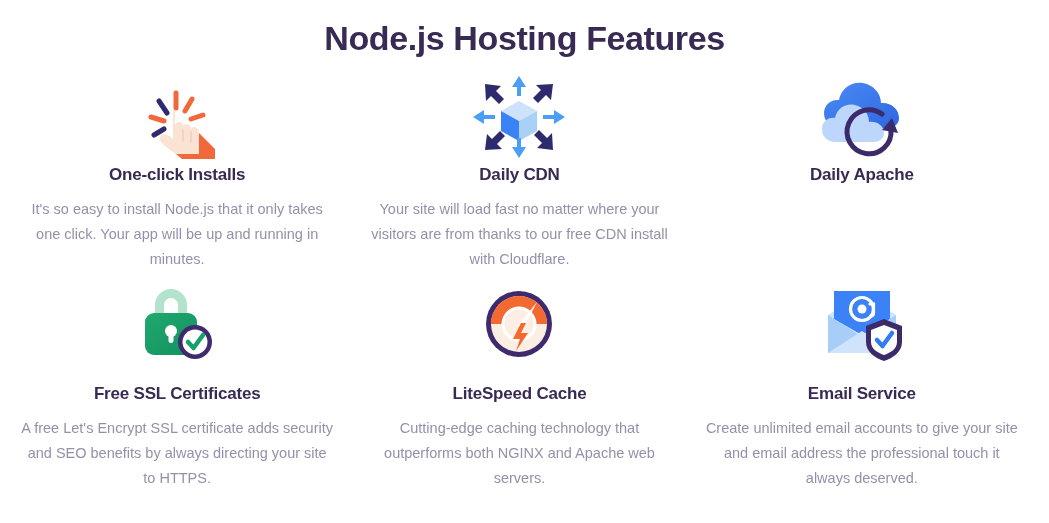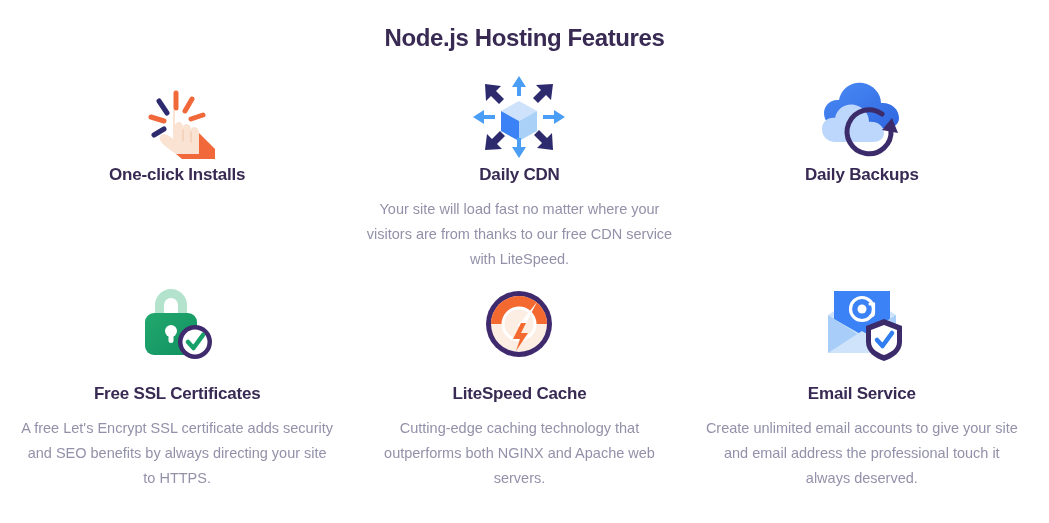--- a/index.html
+++ b/index.html
@@ -14,21 +14,21 @@
 
   .page {
     width: 1049px;
     height: 523px;
     position: relative;
     background: #ffffff;
   }
 
   .page-title {
     text-align: center;
-    font-size: 24px;
+    font-size: 34px;
     font-weight: bold;
     color: #382a53;
     letter-spacing: -0.4px;
     padding-top: 18px;
     line-height: 40px;
   }
 
   .features-grid {
     display: grid;
     grid-template-columns: repeat(3, 1fr);
@@ -96,20 +96,21 @@
           </g>
           <path d="M44 38 L44 64 C40 60 33 56 31 62 C29 67 40 74 47 79 L70 79 L70 58 C70 52 64 50 62 54 C62 49 55 47 54 52 C54 47 48 45 46 50 L46 38 C46 33 44 33 44 38 Z" fill="#fbe3d3"></path>
           <path d="M47 79 L70 79 L70 58 L86 74 L86 84 L53 84 Z" fill="#f1693a"></path>
           <g stroke="#f1d0b8" stroke-width="1.6" stroke-linecap="round">
             <line x1="54" y1="55" x2="54" y2="66"></line>
             <line x1="62" y1="57" x2="62" y2="67"></line>
           </g>
         </svg>
       </div>
       <div class="feature-title">One-click Installs</div>
+      <div class="feature-desc">It's so easy to install Node.js that it only takes one click. Your app will be up and running in minutes.</div>
     </div>
 
     <div class="feature-card">
       <div class="feature-icon">
         <svg width="96" height="86" viewBox="0 0 96 86">
 
           <polygon points="48,27 66,37 48,47 30,37" fill="#cfe2fb"></polygon>
           <polygon points="30,37 48,47 48,67 30,57" fill="#3b82f6"></polygon>
           <polygon points="66,37 48,47 48,67 66,57" fill="#a9d0f7"></polygon>
 
@@ -122,41 +123,41 @@
 
           <g fill="#2d2a6e">
             <path d="M14 10 L30 12 L25 17 L33 25 L28 30 L20 22 L15 27 Z"></path>
             <path d="M82 10 L80 26 L75 21 L67 29 L62 24 L70 16 L65 11 Z"></path>
             <path d="M14 76 L16 60 L21 65 L29 57 L34 62 L26 70 L31 75 Z"></path>
             <path d="M82 76 L66 74 L71 69 L63 61 L68 56 L76 64 L81 59 Z"></path>
           </g>
         </svg>
       </div>
       <div class="feature-title">Daily CDN</div>
-      <div class="feature-desc">Your site will load fast no matter where your visitors are from thanks to our free CDN service with LiteSpeed.</div>
+      <div class="feature-desc">Your site will load fast no matter where your visitors are from thanks to our free CDN install with Cloudflare.</div>
     </div>
 
     <div class="feature-card">
       <div class="feature-icon">
         <svg width="96" height="82" viewBox="0 0 96 82">
           <defs>
             <linearGradient id="cldg" x1="0" y1="0" x2="1" y2="1">
               <stop offset="0%" stop-color="#4a8bf5"></stop>
               <stop offset="100%" stop-color="#2f66e0"></stop>
             </linearGradient>
           </defs>
           <path d="M26 52 C16 52 10 45 10 37 C10 29 17 23 25 24 C27 12 38 5 49 7 C60 9 67 18 67 27 C77 26 85 33 85 42 C85 49 79 52 72 52 Z" fill="url(#cldg)"></path>
           <path d="M22 66 C13 66 8 60 8 53 C8 46 14 41 21 42 C23 32 32 27 41 29 C50 31 55 38 55 46 C63 45 70 50 70 57 C70 63 65 66 59 66 Z" fill="#bcd7fb"></path>
           <g fill="none" stroke="#3b2b6b" stroke-width="5" stroke-linecap="round">
             <path d="M77 54 A22 22 0 1 1 68 38"></path>
           </g>
           <polygon points="78,42 84,57 68,54" fill="#3b2b6b"></polygon>
         </svg>
       </div>
-      <div class="feature-title">Daily Backups</div>
+      <div class="feature-title">Daily Apache</div>
     </div>
 
     <div class="feature-card row-2">
       <div class="feature-icon">
         <svg width="96" height="78" viewBox="0 0 96 78">
           <defs>
             <linearGradient id="lockg" x1="0" y1="0" x2="1" y2="1">
               <stop offset="0%" stop-color="#22a86e"></stop>
               <stop offset="100%" stop-color="#119160"></stop>
             </linearGradient>

